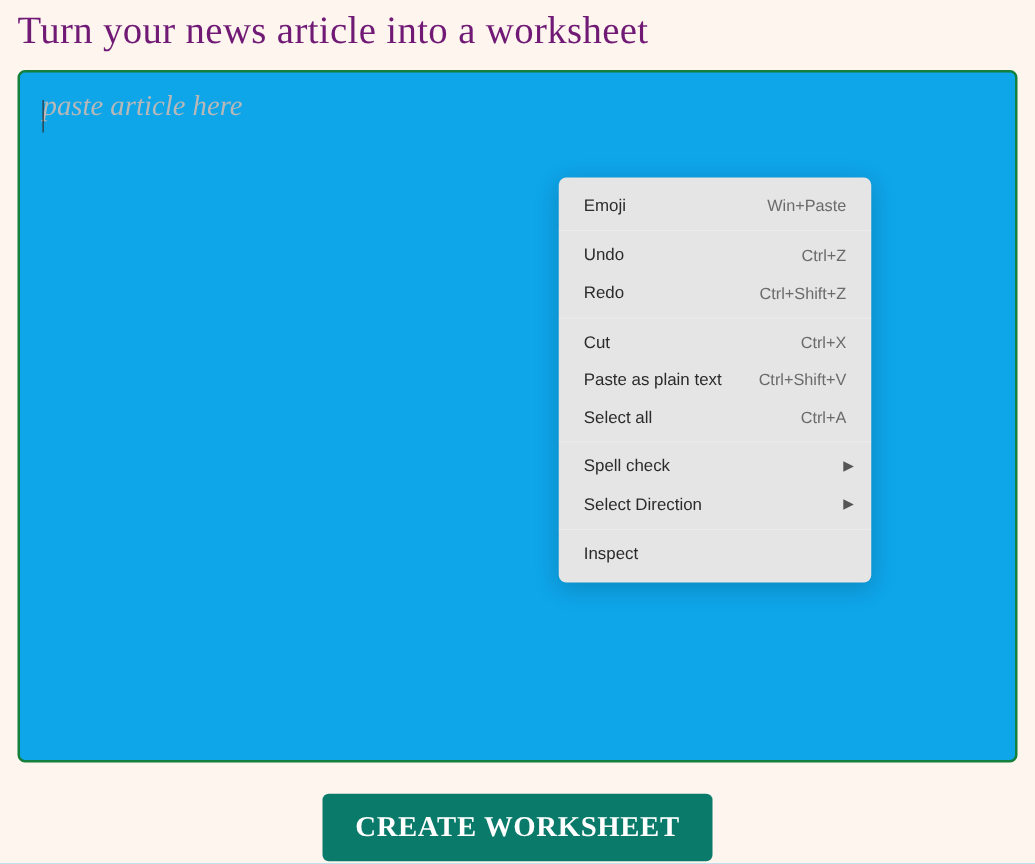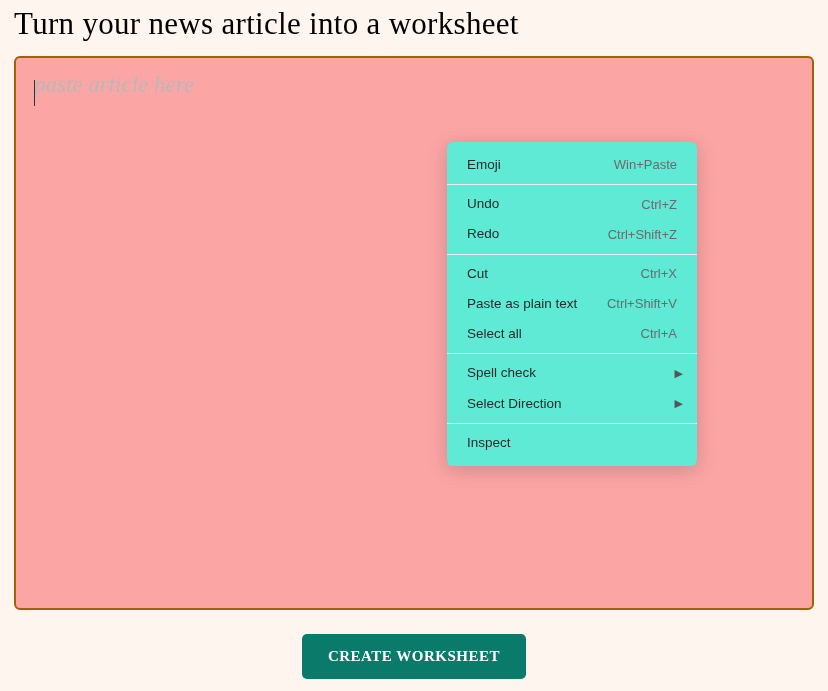--- a/index.html
+++ b/index.html
@@ -10,34 +10,34 @@
     body {
       background: #fdf5ee;
       font-family: Georgia, 'Times New Roman', serif;
       width: 828px;
       height: 691px;
       overflow: hidden;
       position: relative;
     }
     .page-title {
       font-size: 31px;
-      color: #000000;
+      color: #701a75;
       font-weight: 500;
       padding: 6px 0 0 14px;
       letter-spacing: 0.3px;
     }
     .textarea-container {
       margin: 14px 14px 0 14px;
     }
     .article-textarea {
       width: 100%;
       height: 554px;
-      border: 2px solid #a16207;
+      border: 2px solid #15803d;
       border-radius: 6px;
-      background: #fca5a5;
+      background: #0ea5e9;
       padding: 14px 18px;
       font-family: Georgia, 'Times New Roman', serif;
       font-size: 23px;
       color: #333;
       resize: none;
       outline: none;
     }
     .article-textarea::placeholder {
       color: #b8b8b8;
       font-style: italic;
@@ -46,31 +46,31 @@
       text-align: center;
       margin-top: 20px;
     }
     .create-button {
       background: #0a7a6a;
       color: #ffffff;
       border: none;
       border-radius: 5px;
       padding: 14px 26px;
       font-family: Georgia, 'Times New Roman', serif;
-      font-size: 15px;
+      font-size: 23px;
       font-weight: bold;
       letter-spacing: 0.5px;
       cursor: pointer;
     }
     .context-menu {
       position: absolute;
       top: 142px;
       left: 447px;
       width: 250px;
-      background: #5eead4;
+      background: #e5e5e5;
       border-radius: 6px;
       box-shadow: 0 4px 20px rgba(0,0,0,0.18);
       font-family: -apple-system, BlinkMacSystemFont, 'Segoe UI', Arial, sans-serif;
       font-size: 13.5px;
       color: #2b2b2b;
       overflow: hidden;
       padding-top: 4px;
       padding-bottom: 4px;
     }
     .menu-group {

